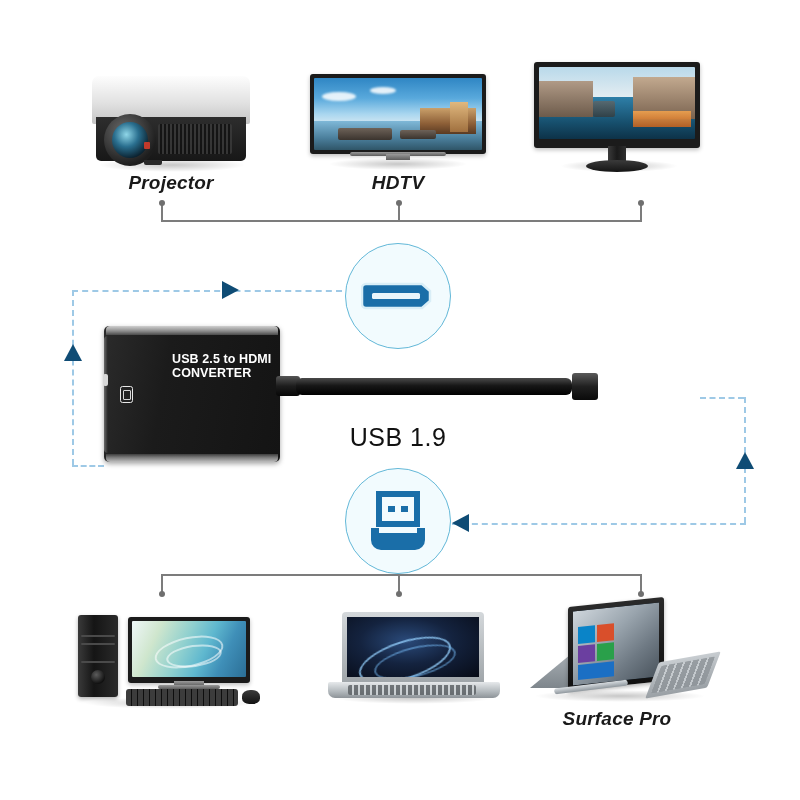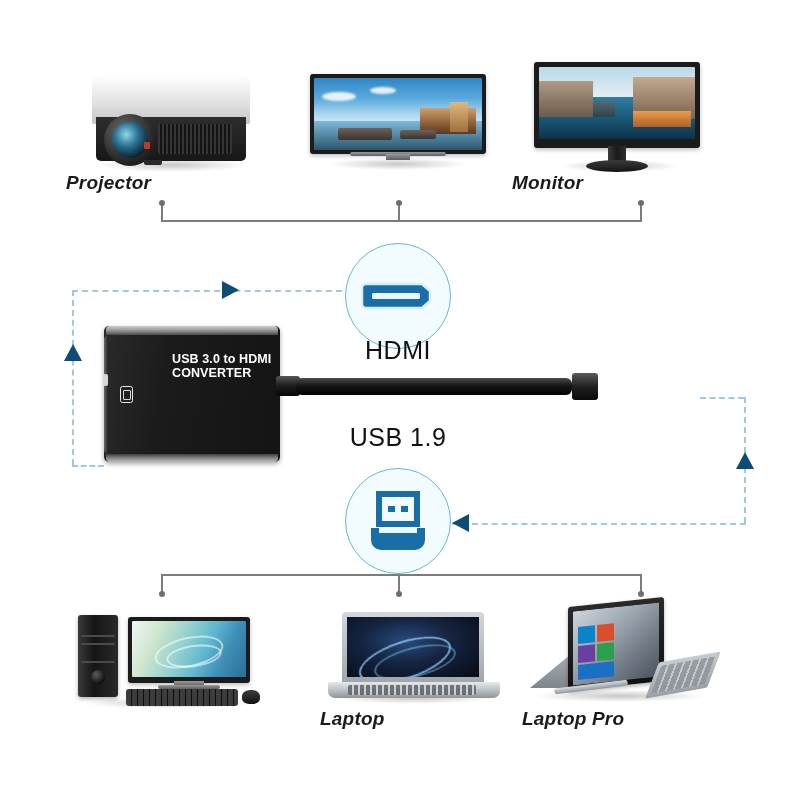--- a/index.html
+++ b/index.html
@@ -3,21 +3,21 @@
 <meta charset="utf-8">
 <title>USB 3.0 to HDMI Converter Diagram</title>
 <style>
   html,body{margin:0;padding:0;background:#ffffff;}
   body{width:800px;height:800px;position:relative;overflow:hidden;
        font-family:"Liberation Sans","DejaVu Sans",sans-serif;color:#111;}
   .stage{position:absolute;inset:0;}
   .abs{position:absolute;}
 
   
-  .dev-label{position:absolute;text-align:left;font-style:italic;font-weight:700;
+  .dev-label{position:absolute;text-align:center;font-style:italic;font-weight:700;
              font-size:19px;color:#1a1a1a;letter-spacing:.2px;white-space:nowrap;}
   .badge-label{position:absolute;text-align:center;font-size:25px;font-weight:400;
                color:#111;white-space:nowrap;letter-spacing:.5px;}
 
   
   .bracket-line{position:absolute;background:#7c7c7c;}
   .stem{position:absolute;width:2px;background:#7c7c7c;}
   .dot{position:absolute;width:6px;height:6px;border-radius:50%;background:#6f6f6f;}
 
   
@@ -189,55 +189,54 @@
         <div class="sea" style="height:40%;"></div>
         <div class="town" style="right:6px;top:30px;width:56px;height:26px;"></div>
         <div class="town2" style="right:14px;top:24px;width:18px;height:30px;"></div>
         <div class="rock" style="left:24px;top:50px;width:54px;height:12px;"></div>
         <div class="rock" style="left:86px;top:52px;width:36px;height:9px;"></div>
       </div>
     </div>
     <div class="tv-stand" style="left:40px;top:88px;width:96px;height:4px;border-radius:2px;"></div>
     <div class="tv-stand" style="left:76px;top:90px;width:24px;height:6px;"></div>
   </div>
+  <div class="dev-label" style="left:293px;top:172px;width:210px;">HDTV</div>
 
   <div class="abs" style="left:534px;top:54px;width:166px;height:118px;">
     <div class="shadow" style="left:26px;top:106px;width:118px;height:12px;"></div>
     <div class="screen-frame" style="left:0;top:8px;width:166px;height:86px;">
       <div class="screen-img" style="left:5px;top:5px;width:156px;height:72px;">
         <div class="v-sky" style="height:44%;"></div>
         <div class="v-canal" style="height:58%;"></div>
         <div class="v-bldgL" style="left:0;top:14px;width:54px;height:36px;"></div>
         <div class="v-bldgR" style="right:0;top:10px;width:62px;height:42px;"></div>
         <div class="v-warm" style="right:4px;top:44px;width:58px;height:16px;"></div>
         <div class="rock" style="left:54px;top:34px;width:22px;height:16px;opacity:.65;"></div>
       </div>
     </div>
     <div class="mon-neck" style="left:74px;top:92px;width:18px;height:18px;"></div>
     <div class="mon-base" style="left:52px;top:106px;width:62px;height:12px;"></div>
   </div>
-  <div class="dev-label" style="left:512px;top:172px;width:210px;">Monitor</div>
 
   <div>
     <div class="bracket-line" style="left:161px;top:220px;width:481px;height:2px;"></div>
     <div class="stem" style="left:161px;top:203px;height:19px;"></div>
     <div class="dot" style="left:159px;top:200px;"></div>
     <div class="stem" style="left:398px;top:203px;height:19px;"></div>
     <div class="dot" style="left:396px;top:200px;"></div>
     <div class="stem" style="left:640px;top:203px;height:19px;"></div>
     <div class="dot" style="left:638px;top:200px;"></div>
   </div>
 
   <div class="badge" style="left:345px;top:243px;width:106px;height:106px;">
     <svg width="74" height="36" viewBox="0 0 74 36">
       <path d="M5 6 H61 L69 13 V23 L61 30 H5 A4 4 0 0 1 1 26 V10 A4 4 0 0 1 5 6 Z" fill="#1a6ea8" stroke="#d9eef7" stroke-width="2.5"></path>
       <rect x="11" y="15" width="48" height="6" rx="1.5" fill="#eaf6fb"></rect>
     </svg>
   </div>
-  <div class="badge-label" style="left:298px;top:336px;width:200px;">HDMI</div>
 
   <div class="badge" style="left:345px;top:468px;width:106px;height:106px;">
     <svg width="62" height="66" viewBox="0 0 62 66">
       <rect x="12" y="6" width="38" height="30" fill="none" stroke="#1a6ea8" stroke-width="6"></rect>
       <rect x="21" y="18" width="7" height="6" fill="#1a6ea8"></rect>
       <rect x="34" y="18" width="7" height="6" fill="#1a6ea8"></rect>
       <path d="M4 40 H58 V52 A10 10 0 0 1 48 62 H14 A10 10 0 0 1 4 52 Z" fill="#1a6ea8"></path>
       <rect x="12" y="40" width="38" height="5" fill="#f2fbfe"></rect>
     </svg>
   </div>
@@ -261,21 +260,21 @@
   </div>
 
   <div class="adapter" style="left:104px;top:326px;width:176px;height:136px;">
     <div class="ad-body"></div>
     <div class="ad-top"></div>
     <div class="ad-bot"></div>
     <div class="ad-leftedge"></div>
     <div class="ad-port" style="left:-1px;top:48px;width:5px;height:12px;"></div>
     <div class="ad-icon" style="left:16px;top:60px;"></div>
     <div class="ad-text" style="left:68px;top:26px;width:110px;">
-      <div>USB 3.0 to HDMI</div>
+      <div>USB 2.5 to HDMI</div>
       <div>CONVERTER</div>
     </div>
   </div>
 
   <div class="cable-neck" style="left:276px;top:376px;width:24px;height:20px;"></div>
   <div class="cable" style="left:296px;top:378px;width:276px;height:17px;"></div>
   <div class="ferrite" style="left:572px;top:373px;width:26px;height:27px;"></div>
 
 
   <div>
@@ -316,21 +315,20 @@
       <div class="lt-screen" style="left:5px;top:5px;width:132px;height:60px;">
         <div class="lt-bg"></div>
         <div class="lt-swirl" style="left:10px;top:24px;width:92px;height:34px;transform:rotate(-18deg);"></div>
         <div class="lt-swirl" style="left:26px;top:30px;width:80px;height:26px;transform:rotate(-14deg);
              border-color:rgba(120,190,250,.5);"></div>
       </div>
     </div>
     <div class="lt-base" style="left:2px;top:74px;width:172px;height:16px;"></div>
     <div class="lt-keys" style="left:22px;top:77px;width:128px;height:10px;"></div>
   </div>
-  <div class="dev-label" style="left:320px;top:708px;width:190px;">Laptop</div>
 
   <div class="abs" style="left:524px;top:598px;width:190px;height:106px;">
     <div class="shadow" style="left:10px;top:92px;width:172px;height:12px;"></div>
     <div class="sp-kick" style="left:6px;top:42px;width:58px;height:48px;
          clip-path:polygon(100% 0,100% 100%,0 100%);"></div>
     <div class="sp-tab" style="left:44px;top:4px;width:96px;height:84px;
          transform:skewY(-6deg);">
       <div class="sp-screen" style="left:5px;top:5px;width:86px;height:74px;">
         <div class="sp-bgimg"></div>
         <div class="sp-tile" style="left:5px;top:16px;width:17px;height:17px;background:#0a84c8;"></div>
@@ -339,15 +337,15 @@
         <div class="sp-tile" style="left:24px;top:35px;width:17px;height:17px;background:#2aa04a;"></div>
         <div class="sp-tile" style="left:5px;top:54px;width:36px;height:15px;background:#1b6fc4;"></div>
       </div>
     </div>
     <div class="sp-kbd" style="left:128px;top:60px;width:62px;height:34px;
          transform:skewY(-10deg) skewX(-22deg);">
       <div class="sp-kbd-keys" style="left:4px;top:4px;right:4px;bottom:4px;"></div>
     </div>
     <div class="sp-pen" style="left:30px;top:86px;width:74px;height:6px;transform:rotate(-7deg);"></div>
   </div>
-  <div class="dev-label" style="left:522px;top:708px;width:190px;">Laptop Pro</div>
+  <div class="dev-label" style="left:522px;top:708px;width:190px;">Surface Pro</div>
 
 </div>
 
 </body></html>

